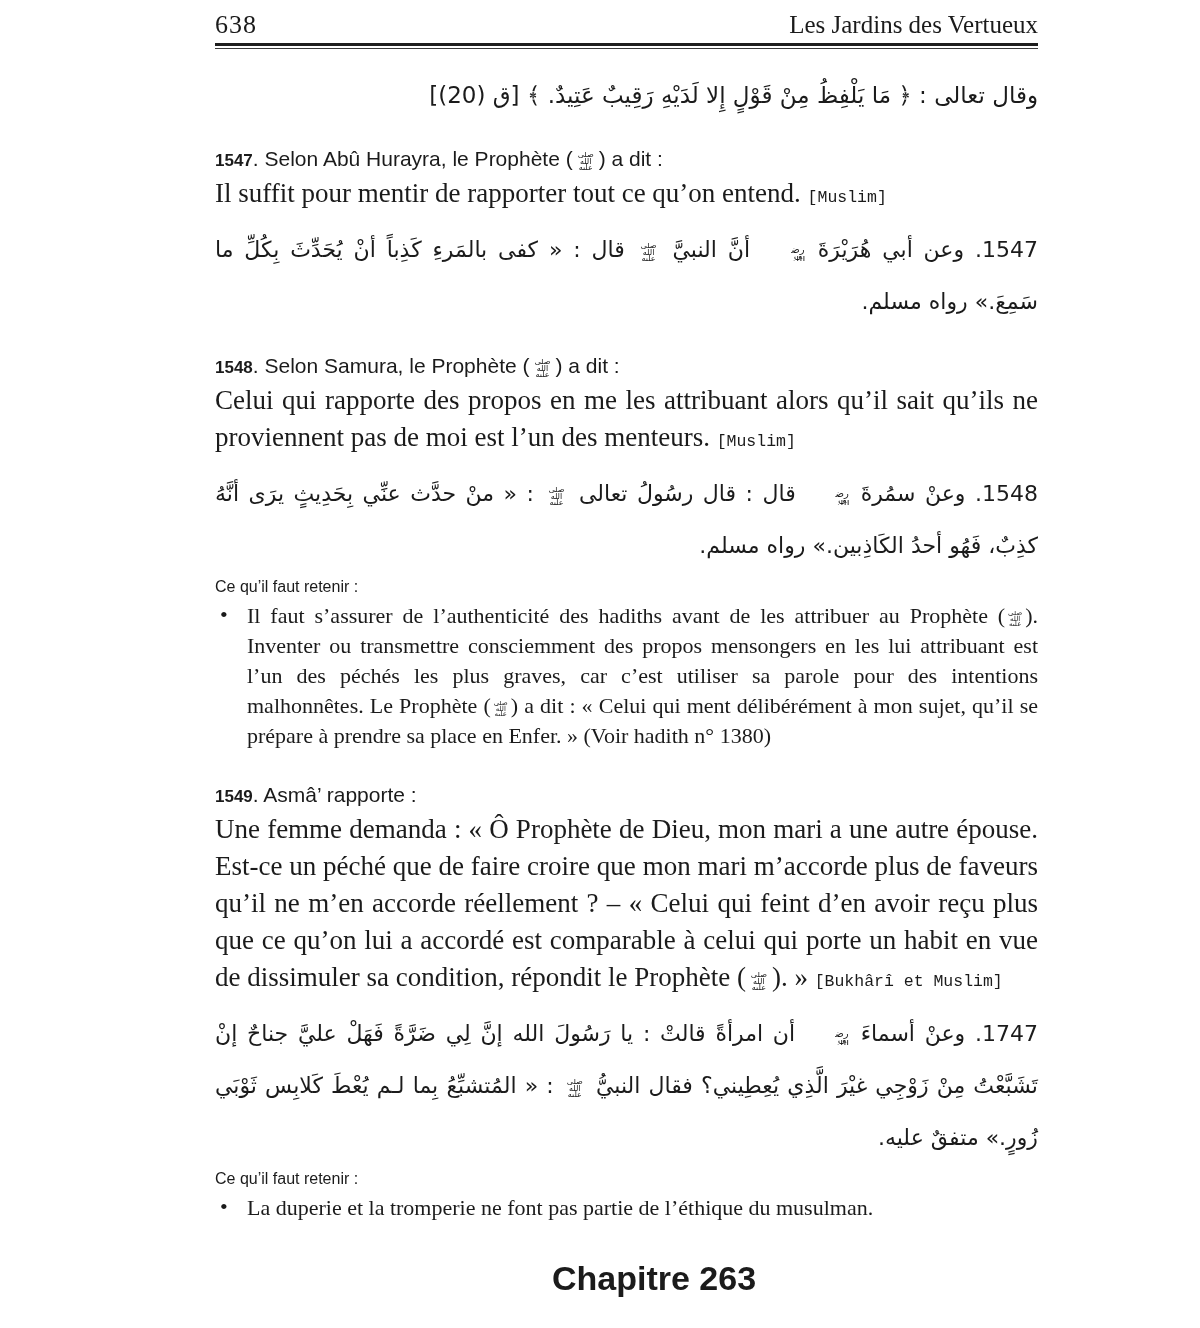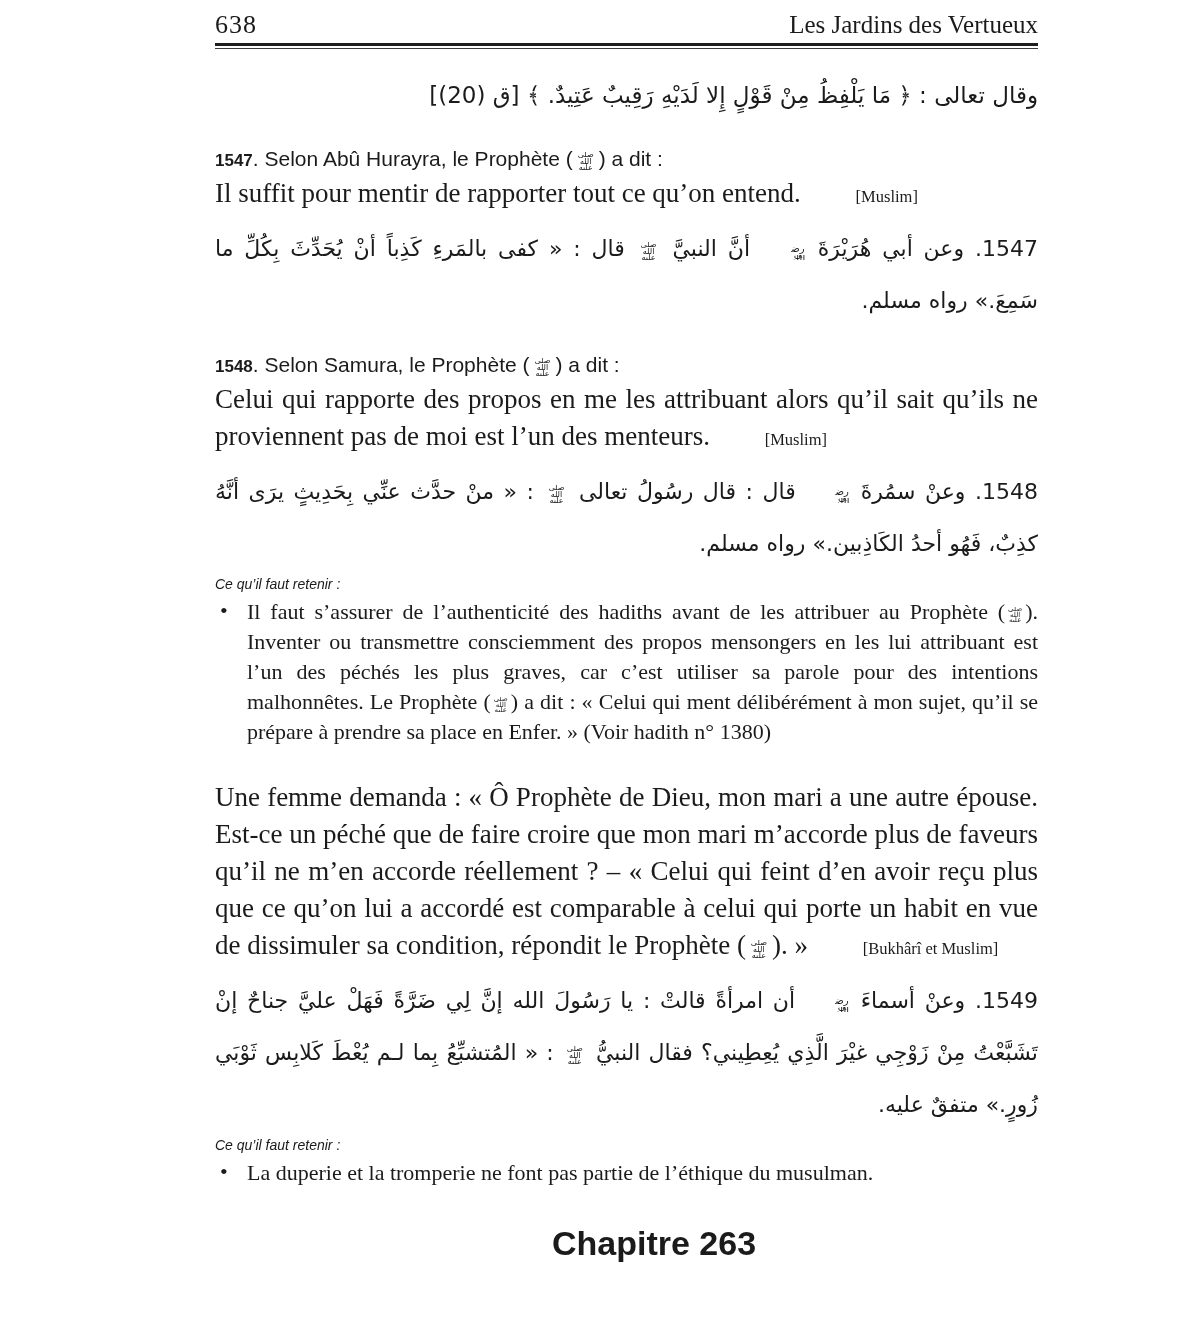--- a/index.html
+++ b/index.html
@@ -30,29 +30,29 @@
     font-family:"DejaVu Sans", sans-serif; text-align:center;
     direction:rtl; white-space:normal; word-break:break-word;
   }
   .pbuh { width:26px; height:18px; font-size:8px; line-height:6.5px; }
   .raa  { width:18px; height:14px; font-size:10px; line-height:5.5px;margin-left:28px; }
 
   
   .h-head { font-family:"Liberation Sans", sans-serif; font-size:21px; margin:0 0 4px; }
   .h-num  { font-weight:bold; font-size:17px; }
   .h-body { font-size:27px; line-height:37px; text-align:justify; margin:0; }
-  .src-tag { font-family:Liberation Serif, serif; font-size:16.5px;margin-left:48px; }
+  .src-tag { font-family:Liberation Mono, monospace; font-size:16.5px; }
 
   .sec-1547 { margin-top:26px; }
   .sec-1548 { margin-top:26px; }
   .sec-1549 { margin-top:32px; }
 
   
   .retenir { margin-top:6px; }
-  .retenir-label { font-family:"Liberation Sans", sans-serif; font-size:14px; margin:0 0 5px;font-style:italic; }
+  .retenir-label { font-family:"Liberation Sans", sans-serif; font-size:16px; margin:0 0 5px; }
   .bullet-item { position:relative; padding-left:32px; font-size:22px; line-height:30px; text-align:justify; margin:0; }
   .bullet-marker { position:absolute; left:5px; top:-1px; font-size:22px; }
   .bullet-item .pbuh { width:20px; height:15px; font-size:7px; line-height:5.5px; vertical-align:-3px; }
 
   
   .chapter { margin-top:36px; text-align:center; padding-left:55px; }
   .chapter-num   { font-family:"Liberation Sans", sans-serif; font-weight:bold; font-size:34px; margin:0 0 8px; }
 </style>
 </head>
 <body>
@@ -80,22 +80,23 @@
     <p class="h-body"><span>Celui qui rapporte des propos en me les attribuant alors qu’il sait qu’ils ne proviennent pas de moi est l’un des menteurs. </span><span class="src-tag">[Muslim]</span></p>
     <p class="ar ar-hadith"><span>1548. وعنْ سمُرةَ</span> <span class="raa">رضي الله عنه</span> <span>قال : قال رسُولُ تعالى</span> <span class="pbuh">صلى الله عليه وسلم</span> <span>: « منْ حدَّث عنِّي بِحَدِيثٍ يرَى أنَّهُ كذِبٌ، فَهُو أحدُ الكَاذِبين.» رواه مسلم.</span></p>
   </section>
 
   <div class="retenir">
     <p class="retenir-label">Ce qu’il faut retenir :</p>
     <p class="bullet-item"><span class="bullet-marker">•</span><span>Il faut s’assurer de l’authenticité des hadiths avant de les attribuer au Prophète (</span><span class="pbuh">صلى الله عليه وسلم</span><span>). Inventer ou transmettre consciemment des propos mensongers en les lui attribuant est l’un des péchés les plus graves, car c’est utiliser sa parole pour des intentions malhonnêtes.  Le Prophète (</span><span class="pbuh">صلى الله عليه وسلم</span><span>) a dit : « Celui qui ment délibérément à mon sujet, qu’il se prépare à prendre sa place en Enfer. » (Voir hadith n° 1380)</span></p>
   </div>
 
   <section class="sec-1549">
+    <p class="h-head"><b class="h-num">1549</b><span>. Asmâ’ rapporte :</span></p>
     <p class="h-body"><span>Une femme demanda : « Ô Prophète de Dieu, mon mari a une autre épouse. Est-ce un péché que de faire croire que mon mari m’accorde plus de faveurs qu’il ne m’en accorde réellement ? – « Celui qui feint d’en avoir reçu plus que ce qu’on lui a accordé est comparable à celui qui porte un habit en vue de dissimuler sa condition, répondit le Prophète (</span><span class="pbuh">صلى الله عليه وسلم</span><span>). » </span><span class="src-tag">[Bukhârî et Muslim]</span></p>
-    <p class="ar ar-hadith"><span>1549. وعنْ أسماءَ</span> <span class="raa">رضي الله عنه</span> <span>أن امرأةً قالتْ : يا رَسُولَ الله إنَّ لِي ضَرَّةً فَهَلْ عليَّ جناحٌ إنْ تَشَبَّعْتُ مِنْ زَوْجِي غيْرَ الَّذِي يُعِطِيني؟ فقال النبيُّ</span> <span class="pbuh">صلى الله عليه وسلم</span> <span>: « المُتشبِّعُ بِما لـم يُعْطَ كَلابِس ثَوْبَي زُورٍ.» متفقٌ عليه.</span></p>
+    <p class="ar ar-hadith"><span>1747. وعنْ أسماءَ</span> <span class="raa">رضي الله عنه</span> <span>أن امرأةً قالتْ : يا رَسُولَ الله إنَّ لِي ضَرَّةً فَهَلْ عليَّ جناحٌ إنْ تَشَبَّعْتُ مِنْ زَوْجِي غيْرَ الَّذِي يُعِطِيني؟ فقال النبيُّ</span> <span class="pbuh">صلى الله عليه وسلم</span> <span>: « المُتشبِّعُ بِما لـم يُعْطَ كَلابِس ثَوْبَي زُورٍ.» متفقٌ عليه.</span></p>
   </section>
 
   <div class="retenir">
     <p class="retenir-label">Ce qu’il faut retenir :</p>
     <p class="bullet-item"><span class="bullet-marker">•</span><span>La duperie et la tromperie ne font pas partie de l’éthique du musulman.</span></p>
   </div>
 
   <div class="chapter">
     <p class="chapter-num">Chapitre 263</p>
 

